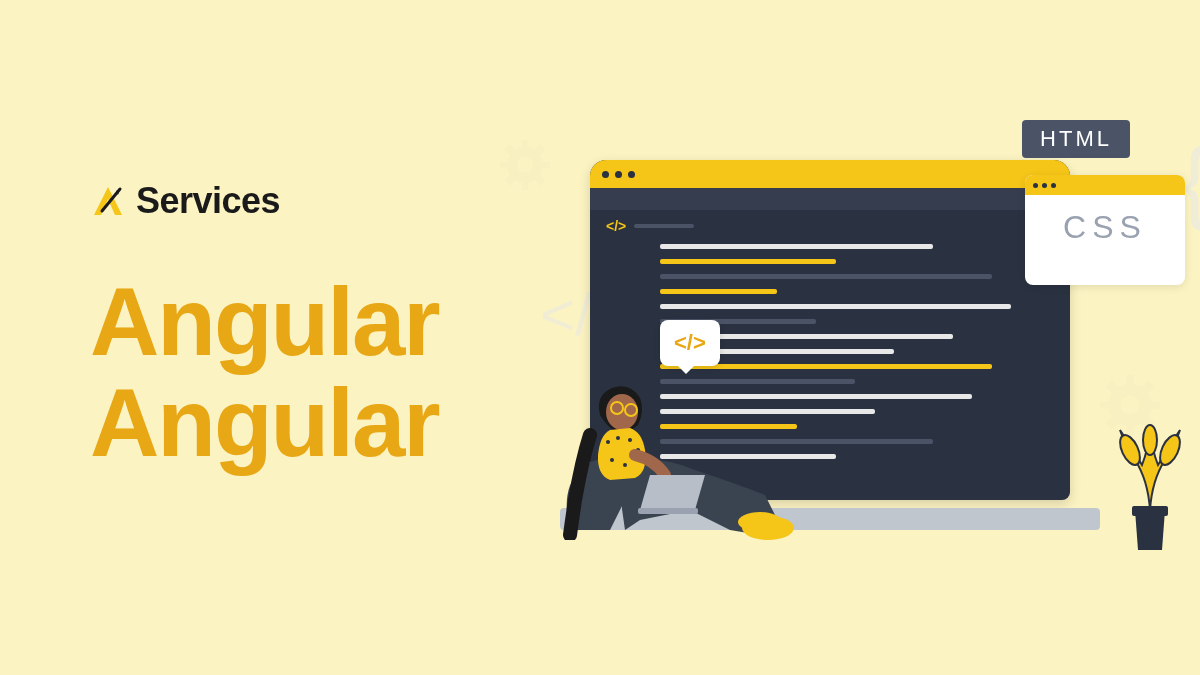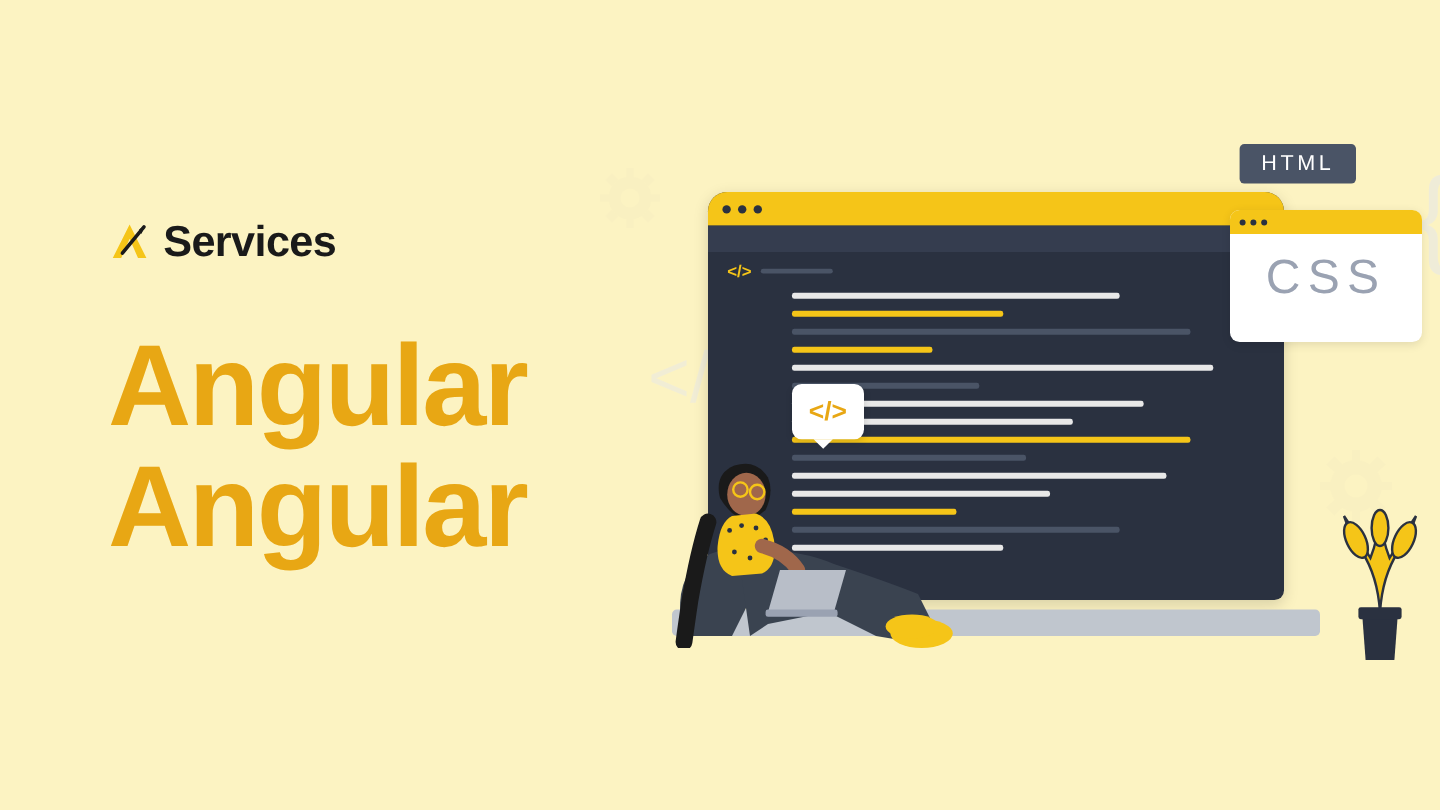--- a/index.html
+++ b/index.html
@@ -112,21 +112,21 @@
   margin-left: -30px;
   margin-top: 8px;
 }
 .html-badge {
   position: absolute;
   right: 40px;
   top: 20px;
   background: #4a5466;
   color: #fff;
   padding: 6px 18px;
-  font-size: 18px;
+  font-size: 22px;
   font-weight: 500;
   letter-spacing: 3px;
   border-radius: 4px;
 }
 .css-window {
   position: absolute;
   right: -15px;
   top: 75px;
   width: 160px;
   height: 110px;
@@ -139,21 +139,21 @@
 .css-bar {
   height: 20px;
   background: #f5c518;
   display: flex;
   align-items: center;
   padding: 0 8px;
   gap: 4px;
 }
 .css-bar .dot { width: 5px; height: 5px; }
 .css-text {
-  font-size: 40px;
+  font-size: 32px;
   font-weight: 400;
   color: #9aa2b2;
   letter-spacing: 6px;
   text-align: center;
   padding-top: 14px;
 }
 .braces {
   position: absolute;
   right: -70px;
   top: 30px;

